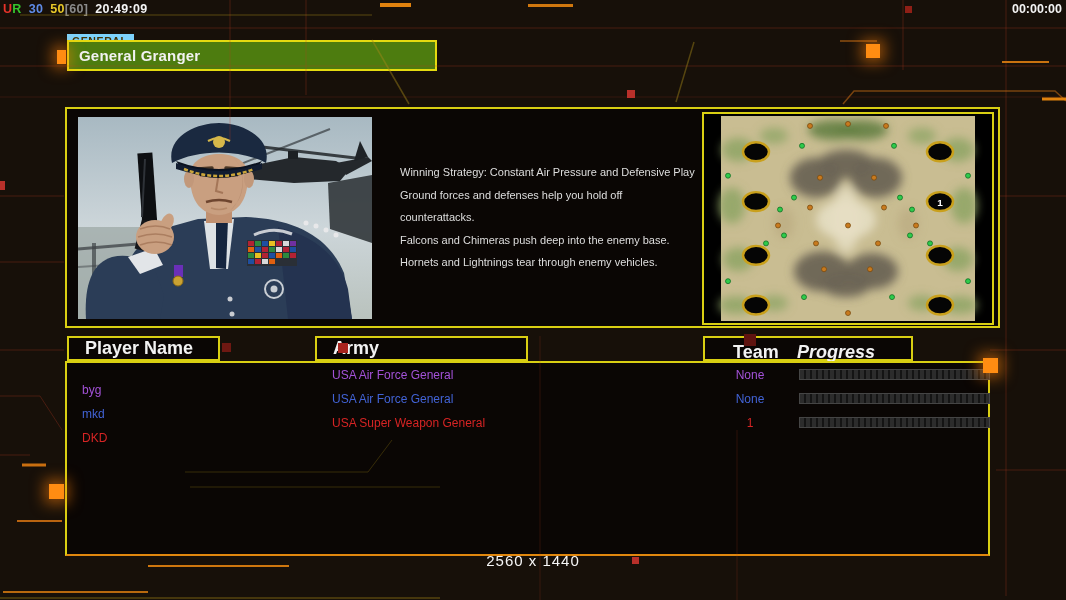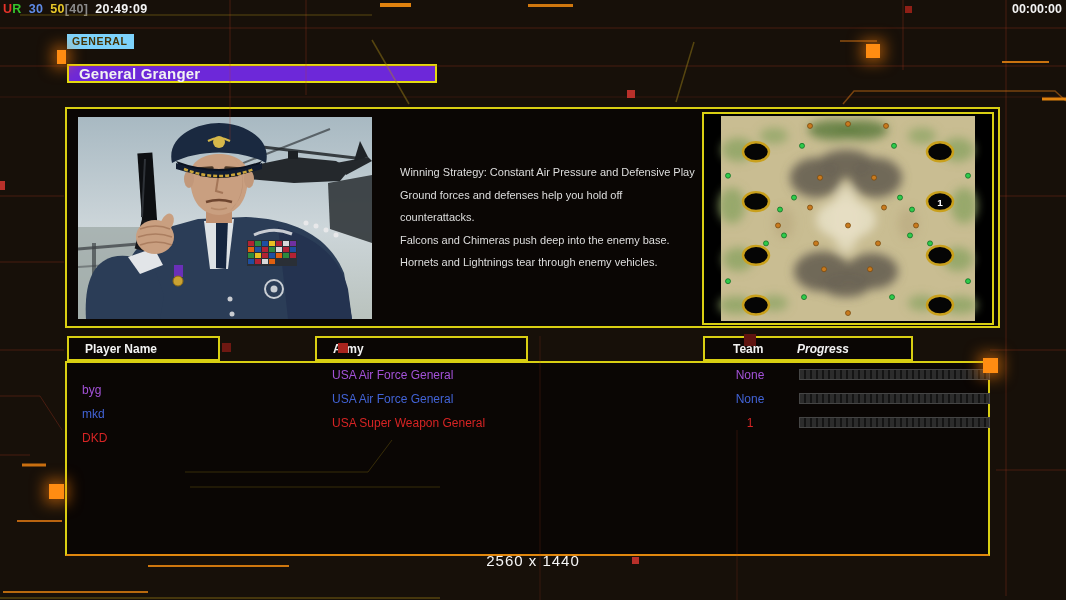--- a/index.html
+++ b/index.html
@@ -18,42 +18,42 @@
   .sp { margin-left:7px; }
   #match-timer { right:4px; top:2px; font-size:12.5px; font-weight:bold; color:#f4f4f4; }
 
   
   #general-tab {
     left:67px; top:34px; height:15px; padding:1px 6px 0 5px;
     background:#7dd3fc; color:#443305;
     font-size:10.5px; font-weight:bold; letter-spacing:0.6px;
   }
   #general-name-box {
-    left:67px; top:64px; width:370px; height:19px;
-    border:2px solid #e4da10; background:#6d28d9;
+    left:67px; top:40px; width:370px; height:31px;
+    border:2px solid #e4da10; background:#4d7c0f;
     display:flex; align-items:center; padding-left:10px;
     font-size:15px; font-weight:bold; color:#f2f2f2; letter-spacing:0.2px;
   }
 
   
   #top-panel {
     left:65px; top:107px; width:935px; height:221px;
     border:2px solid #d9cf12; background:#0a0604; z-index:1;
   }
   #general-portrait { left:11px; top:8px; width:294px; height:202px; overflow:hidden; }
   #strategy-text { left:333px; top:52px; width:300px; font-size:11px; line-height:22.5px; color:#dedede; }
   #minimap-box {
     left:635px; top:3px; width:292px; height:213px;
     border:2px solid #d9cf12; background:#000;
   }
 
   
   .hdr {
     top:336px; height:25px; border:2px solid #d9cf12; background:#0a0604;
-    display:flex; align-items:center; font-size:12px; font-weight:bold; color:#f2f2f2;
+    display:flex; align-items:center; font-size:18px; font-weight:bold; color:#f2f2f2;
     z-index:1;
   }
   #hdr-player { left:67px; width:153px; padding-left:16px; }
   #hdr-army   { left:315px; width:213px; padding-left:16px; }
   #hdr-teamprog { left:703px; width:210px; position:absolute; }
   #hdr-teamprog .t1 { position:absolute; left:28px; top:4px; }
   #hdr-teamprog .t2 { position:absolute; left:92px; top:4px;font-style:italic; }
 
   
   #bottom-panel {
@@ -81,21 +81,21 @@
   
   #fx { left:0; top:0; z-index:9; pointer-events:none; }
   .glow {
     position:absolute; z-index:10; background:#ff8c12;
     box-shadow:0 0 14px 5px rgba(255,130,10,0.5); pointer-events:none;
   }
 </style>
 </head>
 <body>
 
-<div class="abs" id="score-bar"><span style="color: rgb(232, 51, 42);">U</span><span style="color: rgb(53, 196, 45);">R</span><span class="sp" style="color: rgb(95, 140, 232);">30</span><span class="sp" style="color: rgb(232, 200, 40);">50</span><span style="color: rgb(138, 138, 138);">[40]</span><span class="sp" style="color:#f4f4f4;">20:49:09</span></div>
+<div class="abs" id="score-bar"><span style="color: rgb(232, 51, 42);">U</span><span style="color: rgb(53, 196, 45);">R</span><span class="sp" style="color: rgb(95, 140, 232);">30</span><span class="sp" style="color: rgb(232, 200, 40);">50</span><span style="color: rgb(138, 138, 138);">[60]</span><span class="sp" style="color:#f4f4f4;">20:49:09</span></div>
 <div class="abs" id="match-timer">00:00:00</div>
 
 <div class="abs" id="general-tab">GENERAL</div>
 <div class="abs" id="general-name-box">
   <span>General Granger</span>
 </div>
 
 <div class="abs" id="top-panel">
 
   <div class="abs" id="general-portrait">

